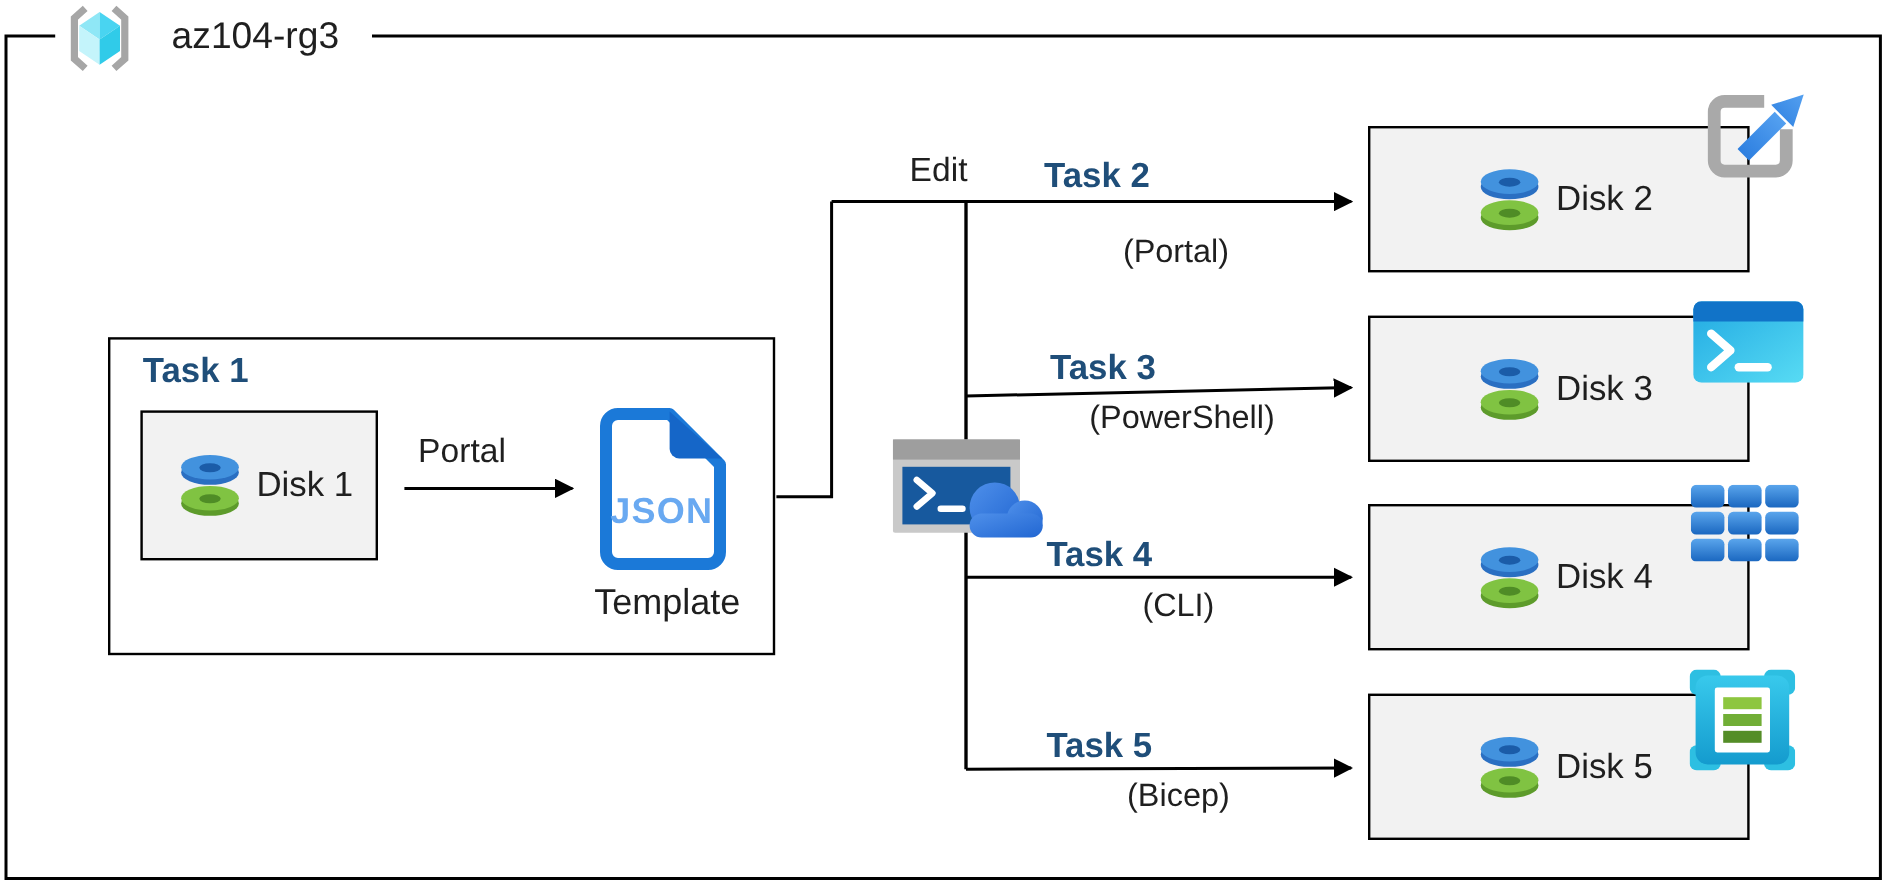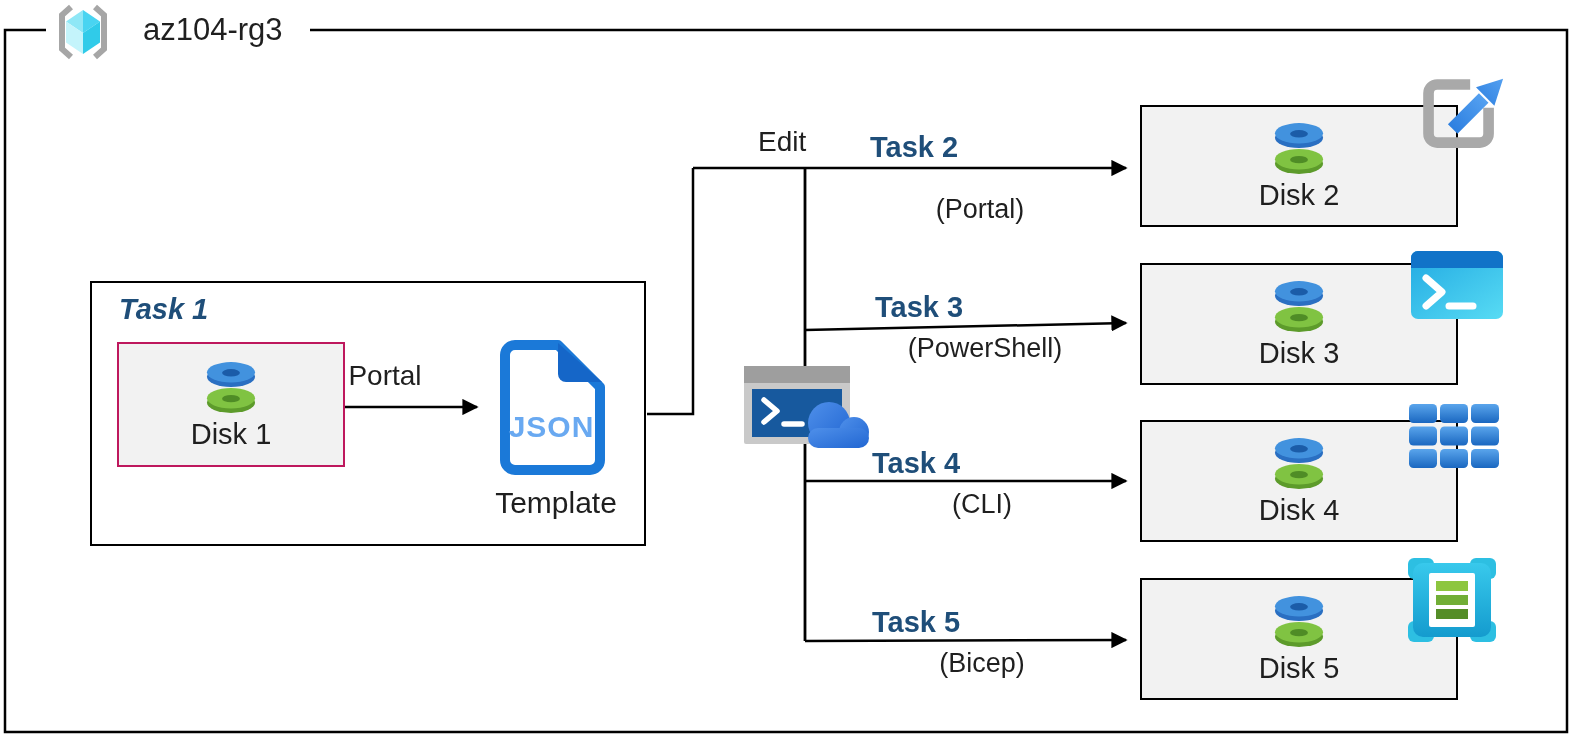--- a/index.html
+++ b/index.html
@@ -17,24 +17,24 @@
   .rg-title{position:absolute;left:143px;top:12px;font-size:31px;color:var(--text-color);z-index:5;}
   .rg-icon{position:absolute;left:50px;top:2px;z-index:5;}
 
   .group-box{position:absolute;left:90px;top:281px;width:556px;height:265px;
     background:#ffffff;border:2.5px solid var(--line-color);z-index:0;}
   .task-title{position:absolute;font-weight:bold;font-size:29px;color:var(--task-label-color);z-index:4;}
   .plain-label{position:absolute;font-size:28px;color:var(--text-color);z-index:4;}
   .method-label{position:absolute;font-size:27px;color:var(--text-color);z-index:4;text-align:center;width:220px;}
   .task-branch-label{position:absolute;font-weight:bold;font-size:29px;color:var(--task-label-color);z-index:4;width:220px;}
 
-  .disk-box{position:absolute;background:var(--box-fill);display:flex;flex-direction:column;
+  .disk-box{position:absolute;background:var(--box-fill);display:flex;flex-direction:row;
     align-items:center;justify-content:center;gap:2px;z-index:2;}
   .disk-box .disk-label{font-size:29px;color:var(--text-color);}
-  .disk-box-small{left:117px;top:342px;width:228px;height:125px;border:2px solid #be185d;}
+  .disk-box-small{left:117px;top:342px;width:198px;height:125px;border:2px solid #000000;}
   .disk-box-right{left:1140px;width:318px;height:122px;border:2.5px solid var(--line-color);}
 
   .json-wrap{position:absolute;left:496px;top:338px;width:111px;height:137px;z-index:3;}
   .json-text{position:absolute;left:0;right:0;top:72px;text-align:center;
     font-weight:bold;font-size:30px;color:#69a9f1;letter-spacing:1px;}
   .template-label{left:486px;top:486px;width:140px;text-align:center;font-size:30px;}
 
   .corner-icon{position:absolute;z-index:6;}
   .cloudshell{position:absolute;left:744px;top:366px;z-index:6;}
 </style>
@@ -94,21 +94,21 @@
     <path d="M21,5 L12,13 V47 L21,55" fill="none" stroke="#a6a6a6" stroke-width="6"></path>
     <path d="M45,5 L54,13 V47 L45,55" fill="none" stroke="#a6a6a6" stroke-width="6"></path>
     <polygon points="33,8 16,19.5 33,31" fill="#8fe7f6"></polygon>
     <polygon points="33,8 50,19.5 33,31" fill="#49d4f1"></polygon>
     <polygon points="16,19.5 33,31 33,52 16,40.5" fill="#c4f4fb"></polygon>
     <polygon points="50,19.5 33,31 33,52 50,40.5" fill="#30cbe9"></polygon>
   </svg>
   <span class="rg-title">az104-rg3</span>
 
   <div class="group-box"></div>
-  <span class="task-title" style="left:119px;top:293px;font-style:italic;">Task 1</span>
+  <span class="task-title" style="left:119px;top:293px;">Task 1</span>
 
   <div class="disk-box disk-box-small">
     <svg width="74" height="57" viewBox="0 0 80 64">
         <use href="#disk" xlink:href="#disk"></use>
       </svg>
     <span class="disk-label">Disk 1</span>
   </div>
 
   <span class="plain-label" style="left:335px;top:360px;width:100px;text-align:center;">Portal</span>
 

